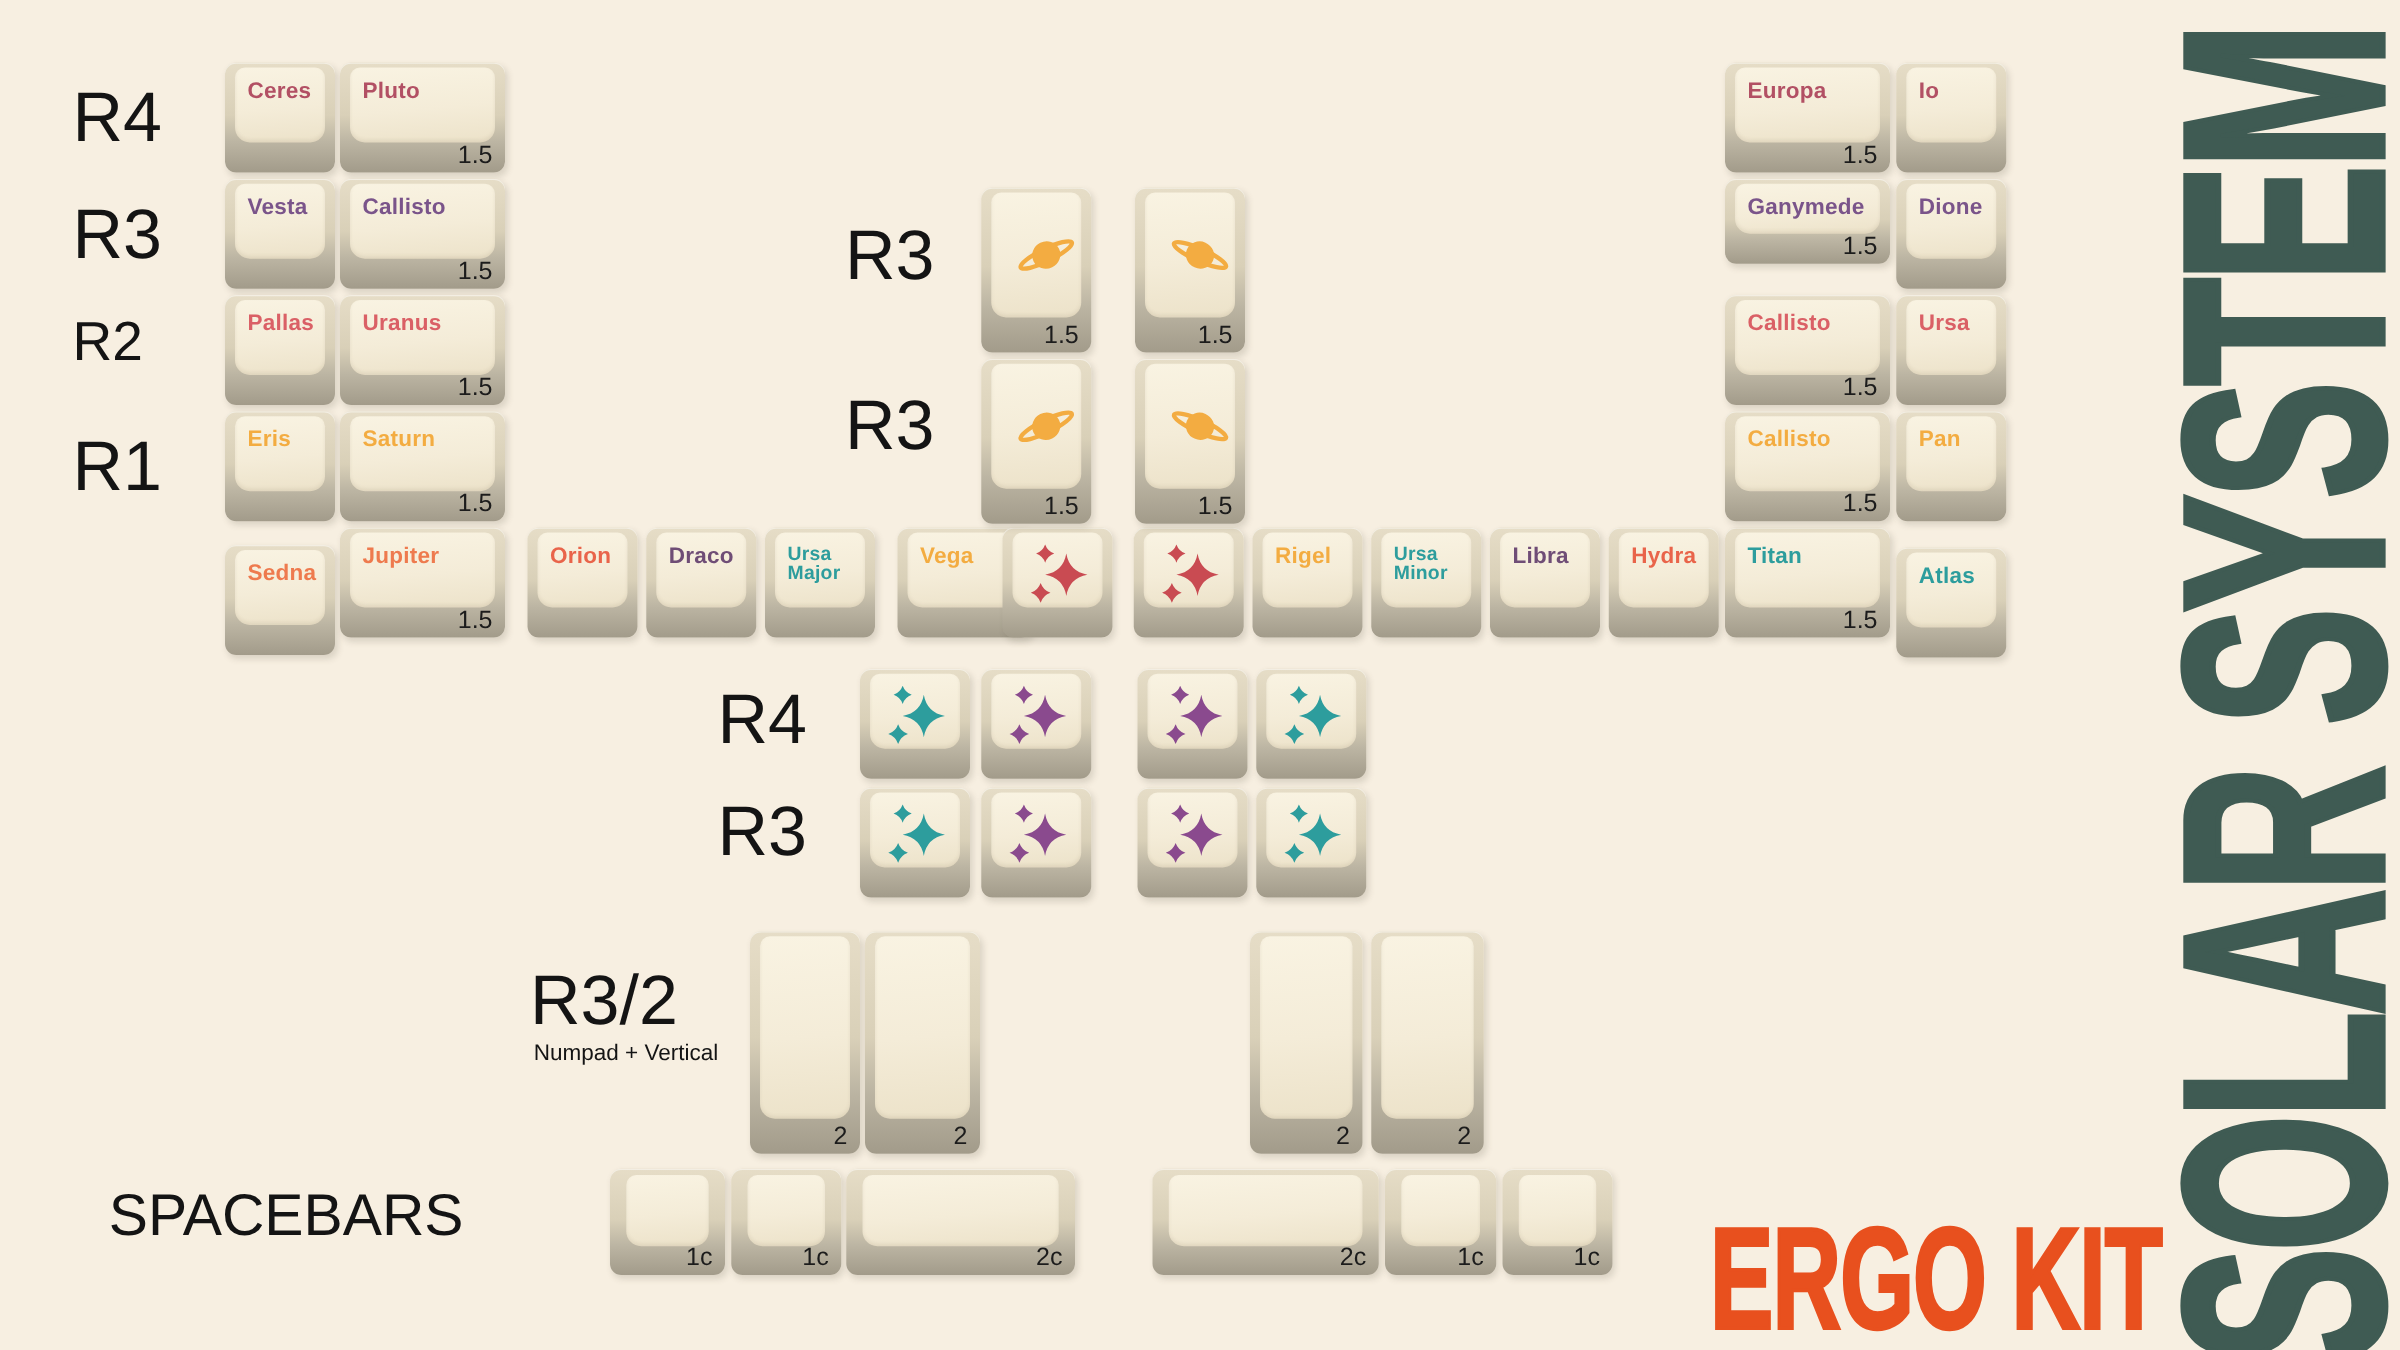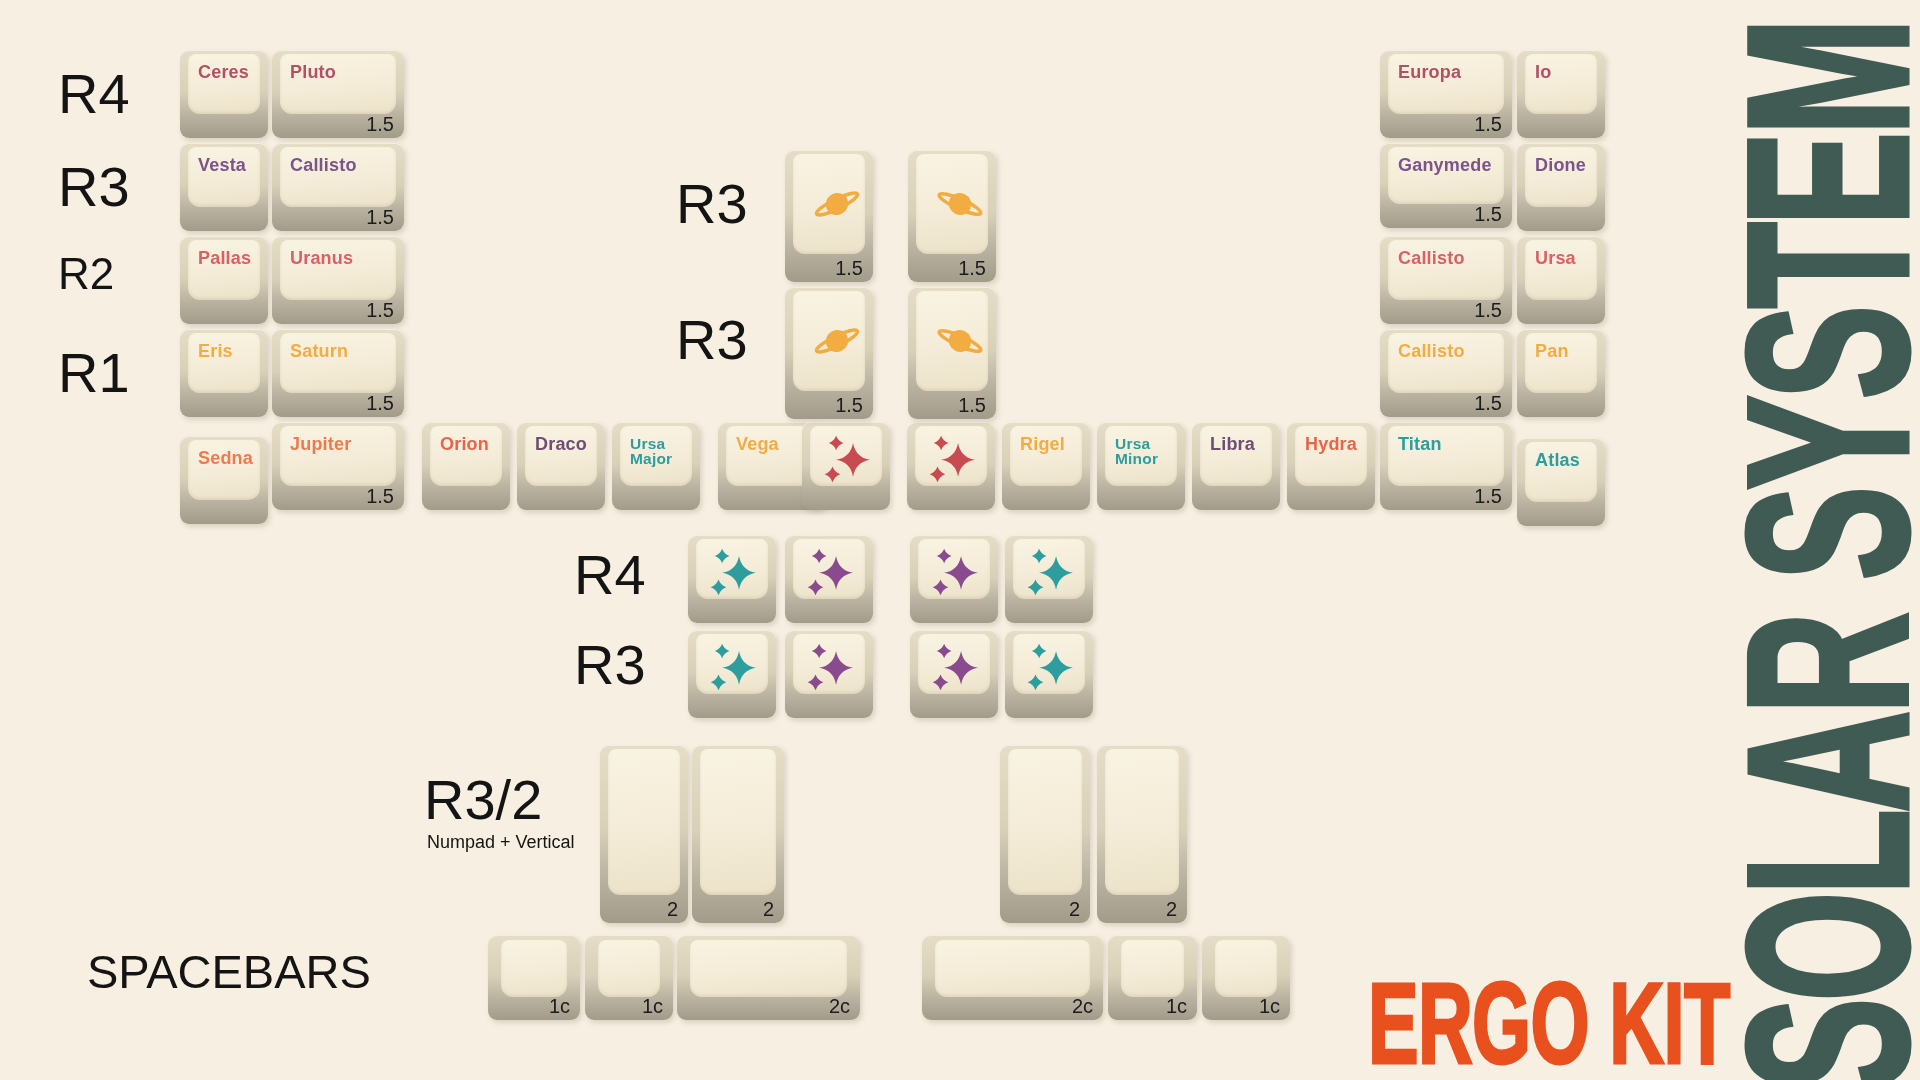--- a/index.html
+++ b/index.html
@@ -173,21 +173,21 @@
         <div class="face">
           <span class="legend" style="color: rgb(178, 80, 100);">Europa</span>
         </div>
         <span class="size">1.5</span>
       </div>
       <div class="key" style="left: 1517px; top: 50px; width: 88px; height: 88px;">
         <div class="face">
           <span class="legend" style="color: rgb(178, 80, 100);">Io</span>
         </div>
       </div>
-      <div class="key" style="left: 1380px; top: 143px; width: 132px; height: 85px;">
+      <div class="key" style="left: 1380px; top: 143px; width: 132px; height: 68px;">
         <div class="face">
           <span class="legend" style="color: rgb(122, 84, 138);">Ganymede</span>
         </div>
         <span class="size">1.5</span>
       </div>
       <div class="key" style="left: 1517px; top: 143px; width: 88px; height: 88px;">
         <div class="face">
           <span class="legend" style="color: rgb(122, 84, 138);">Dione</span>
         </div>
       </div>

